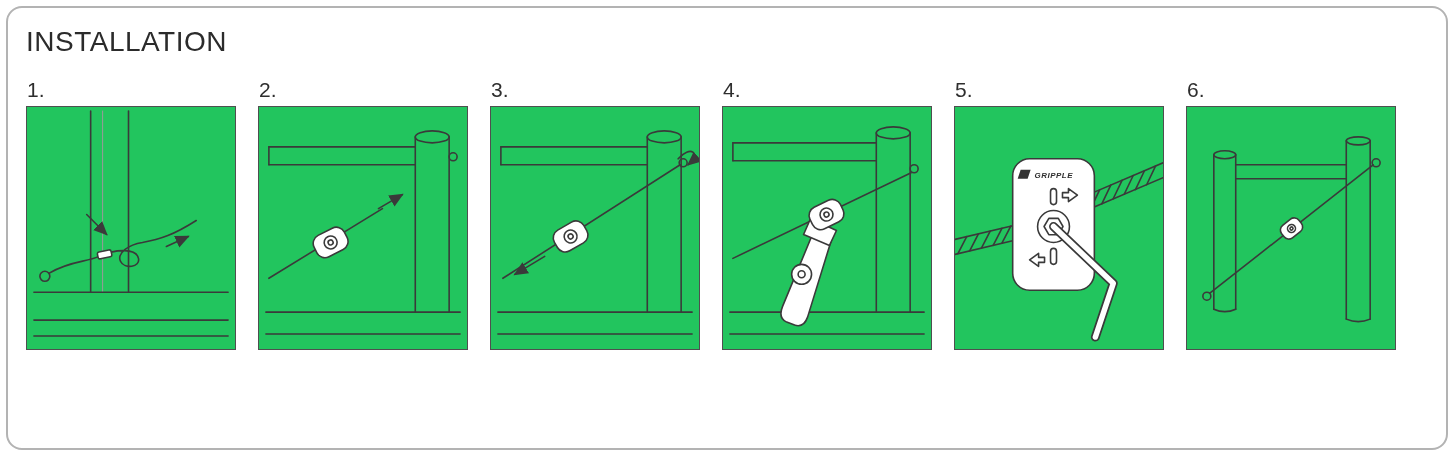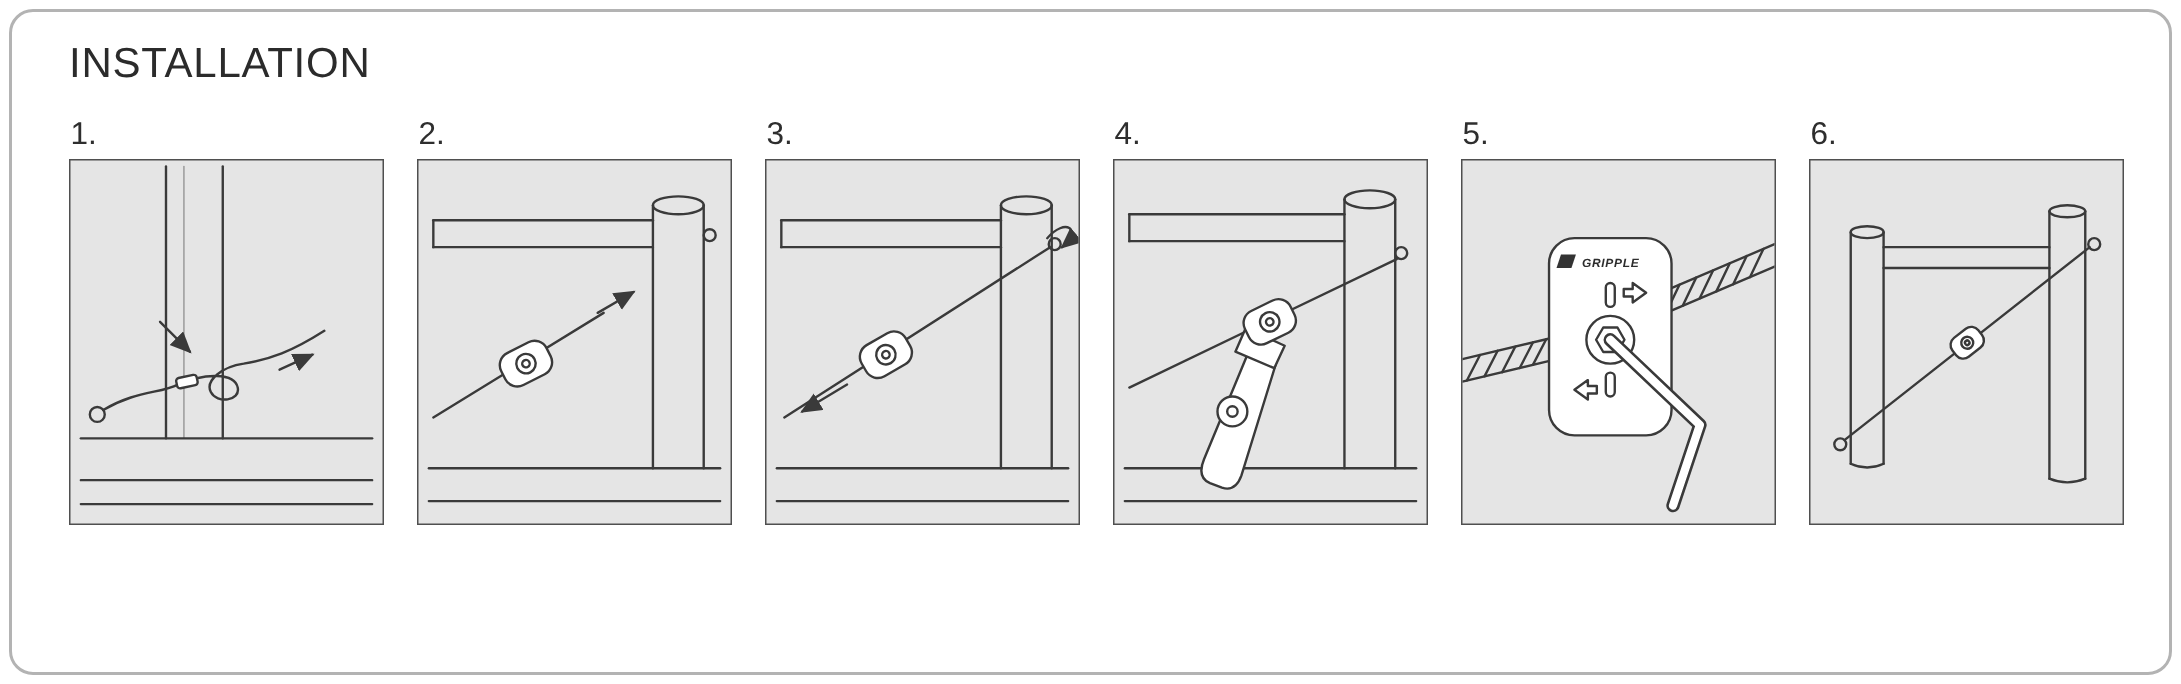--- a/index.html
+++ b/index.html
@@ -1,22 +1,22 @@
 <!DOCTYPE html>
 <html><head>
 <meta charset="utf-8">
 <style>
   html,body{margin:0;padding:0;background:#fff;}
   body{width:1454px;height:456px;font-family:"Liberation Sans",sans-serif;color:#2b2b2b;}
-  .sheet{box-sizing:border-box;margin:6px;height:444px;border:2px solid #b3b3b3;border-radius:16px;padding:18px 38px;background:#fff;}
+  .sheet{box-sizing:border-box;margin:6px;height:444px;border:2px solid #b3b3b3;border-radius:16px;padding:18px 18px;background:#fff;}
   .page-title{margin:0;font-size:28px;font-weight:400;letter-spacing:.5px;color:#2b2b2b;}
   .steps{display:flex;gap:27px;margin-top:20px;}
   .step{width:205px;flex:0 0 auto;}
   .num{font-size:21px;color:#2e2e2e;margin:0 0 5px 1px;line-height:1.1;}
-  .frame{box-sizing:border-box;width:210px;height:244px;border:1.5px solid #4f4f4f;background:#e5e5e5;}
+  .frame{box-sizing:border-box;width:210px;height:244px;border:1.5px solid #4f4f4f;background:#22c55e;}
   .frame svg{display:block;width:100%;height:100%;stroke:#3a3a3a;stroke-width:1.6;fill:none;stroke-linecap:round;stroke-linejoin:round;}
   .grain{stroke:#9a9a9a;stroke-width:1;}
   .defs-holder{position:absolute;width:0;height:0;overflow:hidden;}
 </style>
 </head>
 <body>
 
 <svg class="defs-holder" aria-hidden="true">
   <defs>
     <marker id="ah" markerWidth="10" markerHeight="10" refX="8" refY="4" orient="auto">

